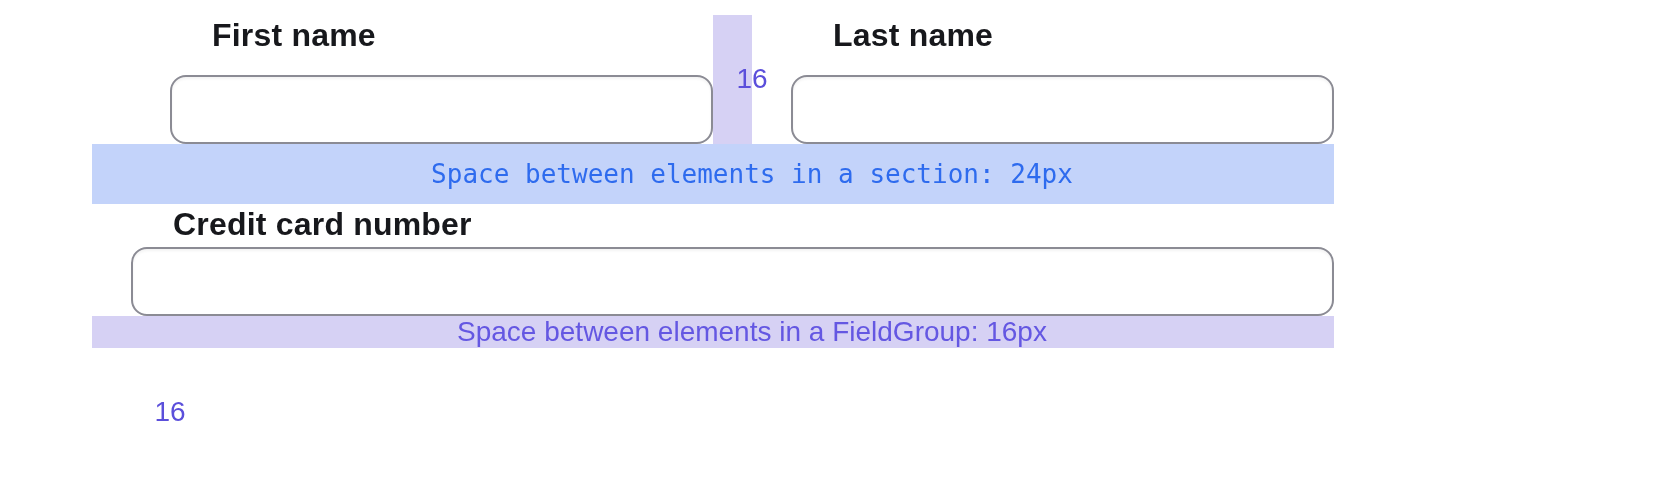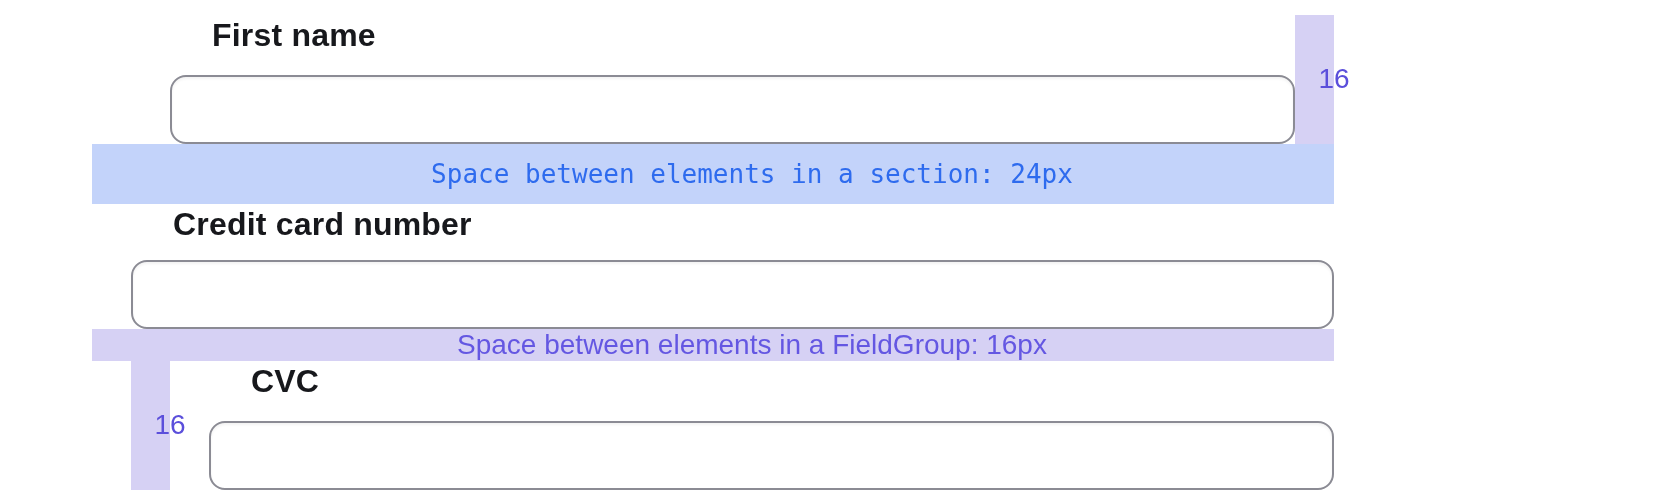--- a/index.html
+++ b/index.html
@@ -27,21 +27,21 @@
   
   .field-row{display:flex;align-items:stretch;}
   .field{flex:1;min-width:0;display:flex;flex-direction:column;}
   .field-label{
     display:block;
     font-size:32px;font-weight:700;color:var(--label-text);
     line-height:40px;letter-spacing:.2px;
     margin:0 0 20px 3px;
     white-space:nowrap;
   }
-  .cc-group .field-label{margin-bottom:16px;}
+  .cc-group .field-label{margin-bottom:3px;}
   .text-input{
     width:100%;height:69px;
     border:2.5px solid var(--input-border);
     border-radius:16px;
     background:#fff;
     box-shadow:inset 0 2px 3px rgba(0,0,0,.05);
     outline:none;
     font:28px "Liberation Sans",sans-serif;
     padding:0 20px;
     color:var(--label-text);
@@ -88,39 +88,39 @@
   <div class="content">
 
     <div class="field-row">
       <div class="field">
         <span class="field-label">First name</span>
         <input type="text" class="text-input" value="" style="">
       </div>
       <div class="gap-col">
         <span class="gap-size">16</span>
       </div>
+      <div class="field">
+        <span class="field-label">Last name</span>
+        <input type="text" class="text-input" value="" style="">
+      </div>
     </div>
 
     <div class="band band-section">
       <span>Space between elements in a section: 24px</span>
     </div>
 
     <div class="field cc-group">
       <span class="field-label">Credit card number</span>
       <input type="text" class="text-input" value="" style="">
     </div>
 
     <div class="band band-fieldgroup">
       <span>Space between elements in a FieldGroup: 16px</span>
     </div>
 
     <div class="field-row">
       <div class="gap-col">
         <span class="gap-size">16</span>
       </div>
-      <div class="field">
-        <span class="field-label">CVC</span>
-        <input type="text" class="text-input" value="" style="">
-      </div>
     </div>
 
   </div>
 </div>
 
 </body></html>

